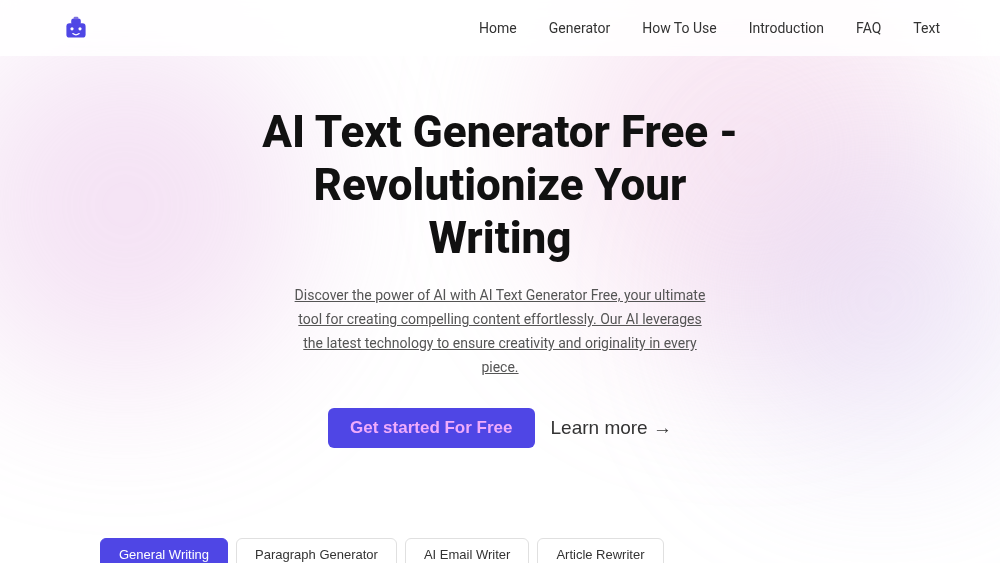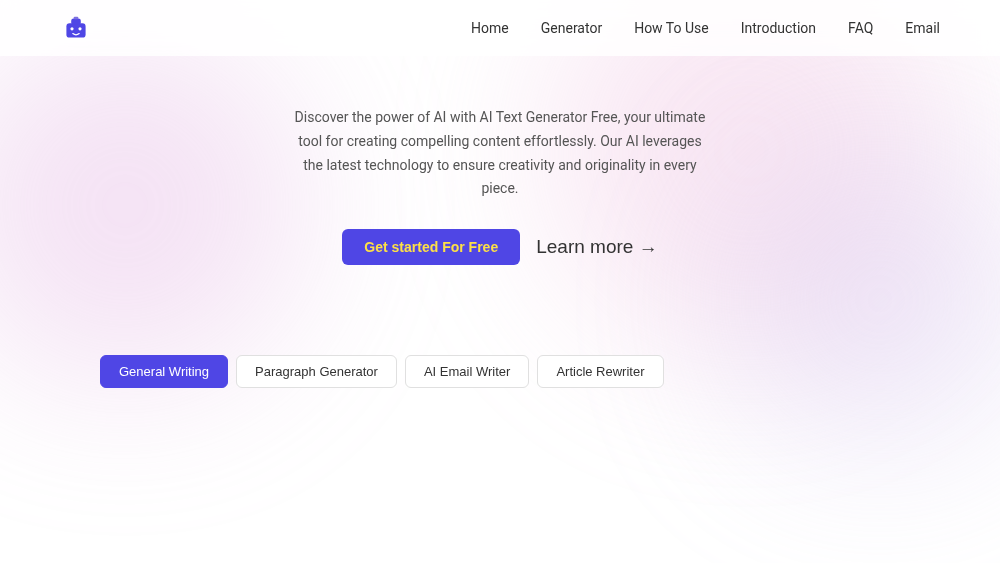--- a/index.html
+++ b/index.html
@@ -109,36 +109,37 @@
       line-height: 1.2;
       margin-bottom: 20px;
     }
 
     .hero-subtitle {
       font-size: 14px;
       color: #555;
       line-height: 1.7;
       max-width: 420px;
       margin: 0 auto 28px;
+      text-decoration: underline;
     }
 
     .hero-buttons {
       display: flex;
       align-items: center;
       justify-content: center;
       gap: 16px;
     }
 
     .btn-primary {
       background: #4f46e5;
-      color: #fde047;
+      color: #f0abfc;
       border: none;
       padding: 10px 22px;
       border-radius: 6px;
-      font-size: 14px;
+      font-size: 17px;
       font-weight: 600;
       cursor: pointer;
     }
 
     .btn-learn {
       background: none;
       border: none;
       font-size: 19px;
       color: #333;
       cursor: pointer;
@@ -193,25 +194,26 @@
       <path d="M16 27 Q20 30 24 27" stroke="white" stroke-width="1.5" fill="none" stroke-linecap="round"></path>
       <rect x="17" y="6" width="6" height="3" rx="1.5" fill="#7c6fe0"></rect>
     </svg>
   </div>
   <div class="nav-links">
     <a class="nav-link">Home</a>
     <a class="nav-link">Generator</a>
     <a class="nav-link">How To Use</a>
     <a class="nav-link">Introduction</a>
     <a class="nav-link">FAQ</a>
-    <a class="nav-link">Email</a>
+    <a class="nav-link">Text</a>
   </div>
 </nav>
 
 <section class="hero">
+  <h1 class="hero-title">AI Text Generator Free -<br>Revolutionize Your<br>Writing</h1>
   <p class="hero-subtitle">Discover the power of AI with AI Text Generator Free, your ultimate tool for creating compelling content effortlessly. Our AI leverages the latest technology to ensure creativity and originality in every piece.</p>
   <div class="hero-buttons">
     <button class="btn-primary">Get started For Free</button>
     <button class="btn-learn">Learn more →</button>
   </div>
 </section>
 
 <section class="tools-section">
   <div class="tabs">
     <button class="tab active">General Writing</button>

